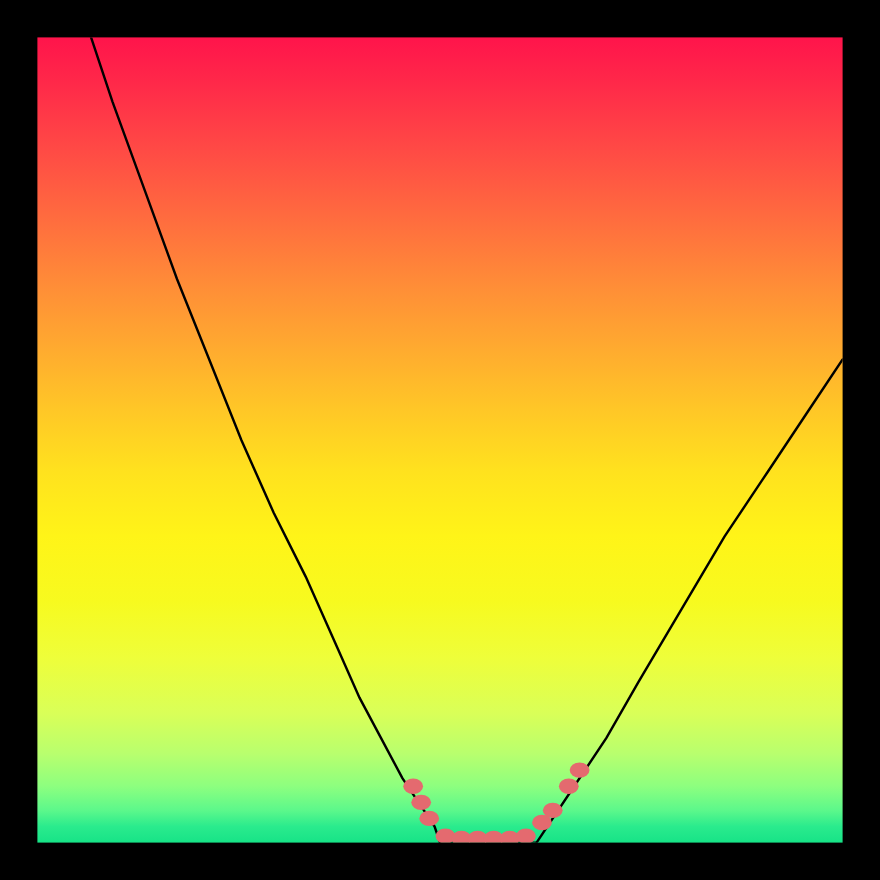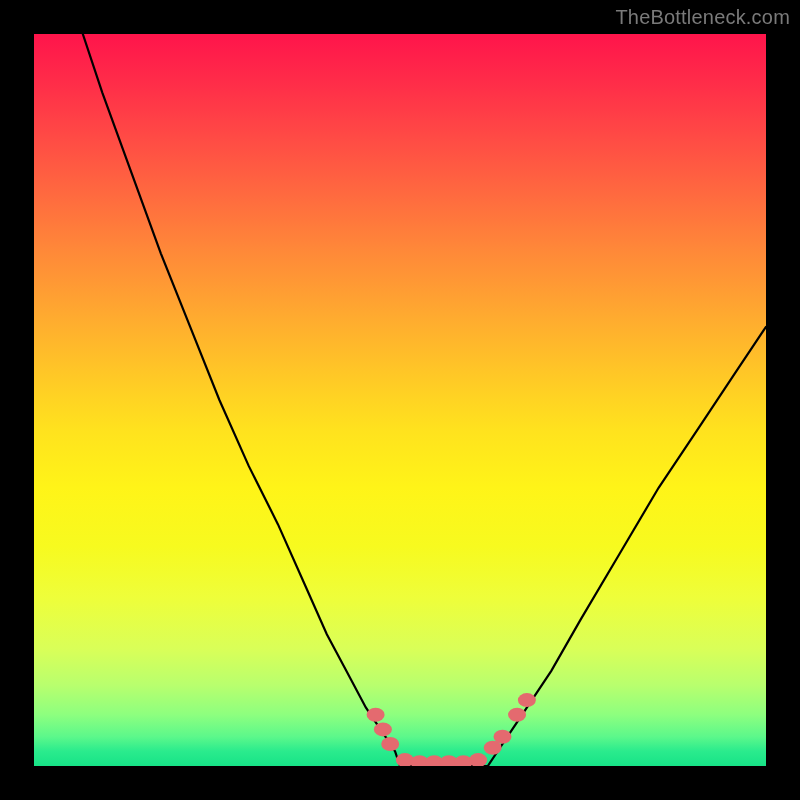--- a/index.html
+++ b/index.html
@@ -95,14 +95,13 @@
           <ellipse cx="414.8" cy="728.3" rx="9" ry="7" class="marker"></ellipse>
           <ellipse cx="429.4" cy="728.3" rx="9" ry="7" class="marker"></ellipse>
           <ellipse cx="444.1" cy="726.1" rx="9" ry="7" class="marker"></ellipse>
           <ellipse cx="458.7" cy="713.7" rx="9" ry="7" class="marker"></ellipse>
           <ellipse cx="468.5" cy="702.7" rx="9" ry="7" class="marker"></ellipse>
           <ellipse cx="483.1" cy="680.8" rx="9" ry="7" class="marker"></ellipse>
           <ellipse cx="492.9" cy="666.1" rx="9" ry="7" class="marker"></ellipse>
         </g>
     </svg>
   </div>
-  <div class="watermark">TheBottleneck.com</div>
 </div>
 
 </body></html>

